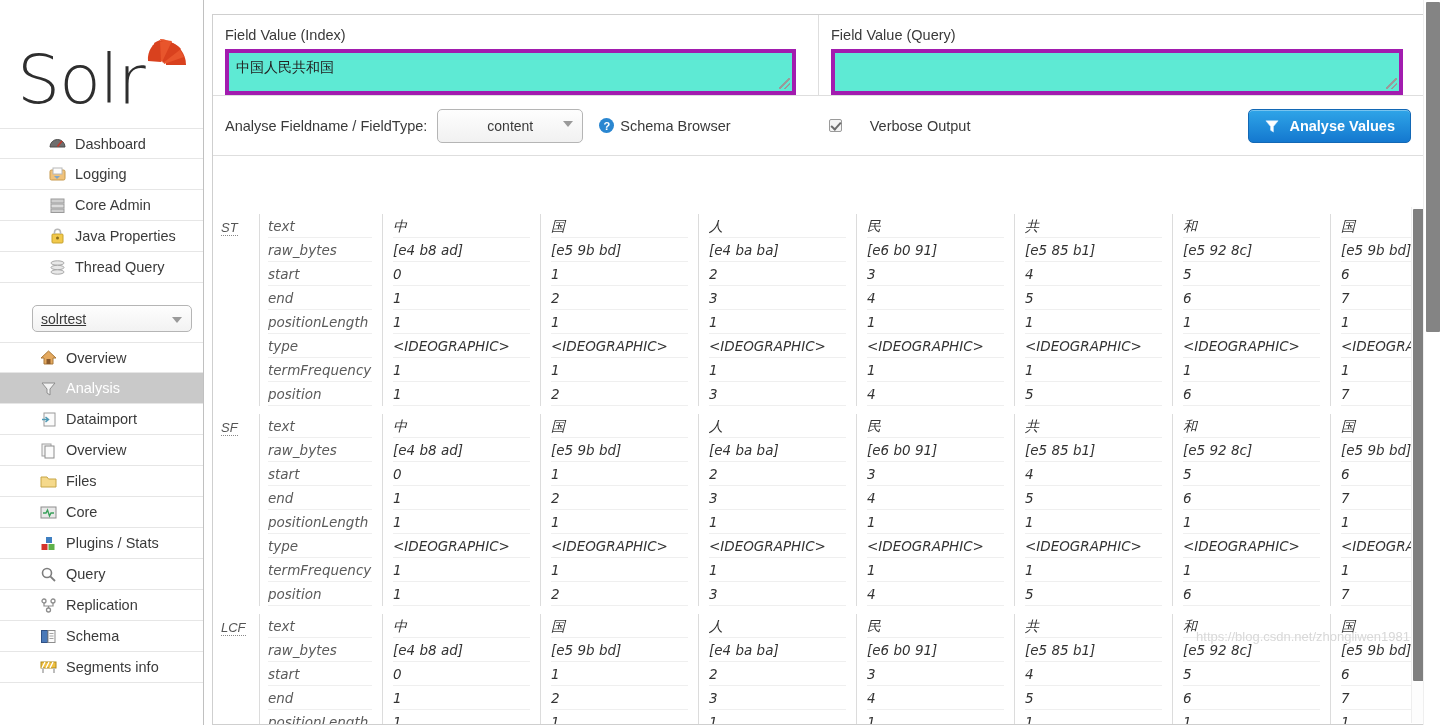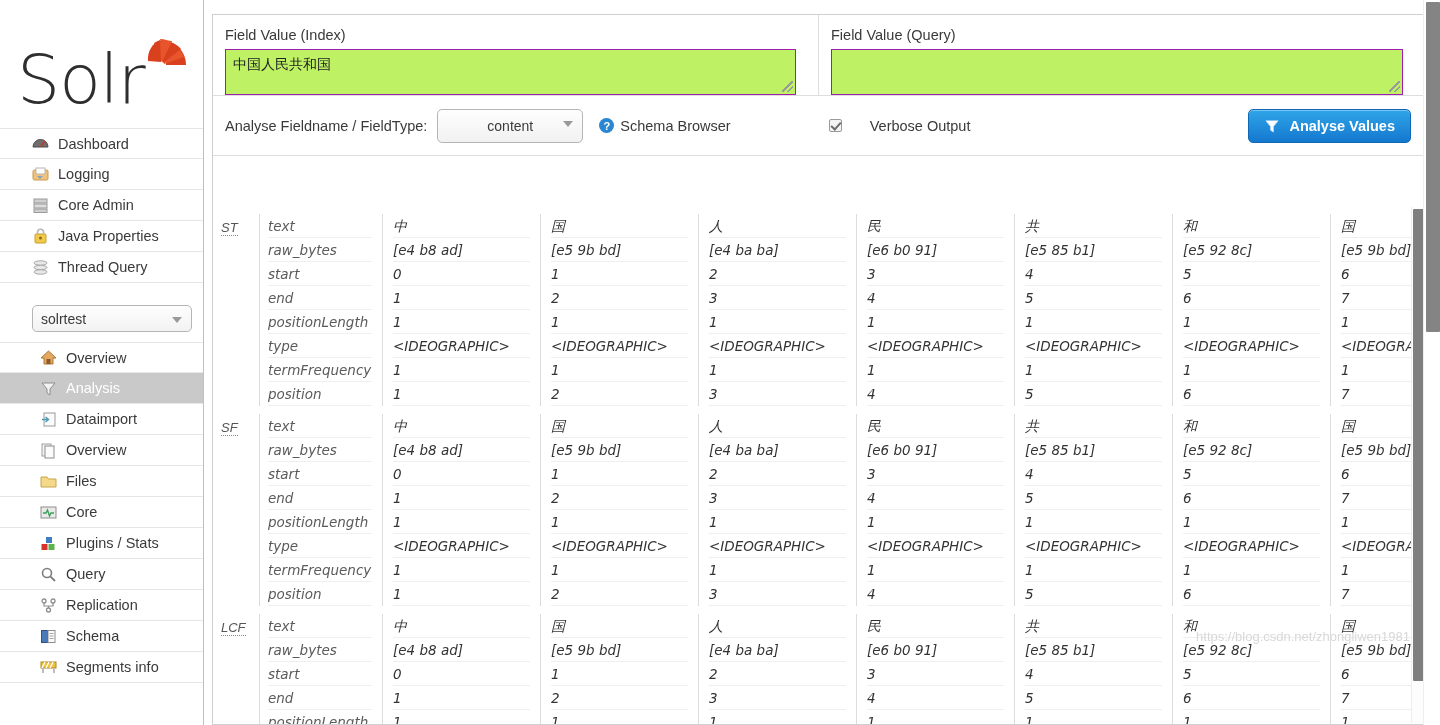--- a/index.html
+++ b/index.html
@@ -26,32 +26,32 @@
   #logo-text {
     font-family: "DejaVu Sans", sans-serif;
     font-size: 68px; font-weight: 300; color: #2e2e2e;
     letter-spacing: -1px; line-height: 82px; position: absolute; left: 0; top: 2px;
   }
   #logo-burst { position: absolute; right: 4px; top: 0px; }
 
   .nav-list { list-style: none; margin: 0; padding: 0; }
   .nav-item {
     display: flex; align-items: center; gap: 9px;
-    height: 31px; padding-left: 32px;
+    height: 31px; padding-left: 49px;
     border-bottom: 1px solid #e6e6e6;
     color: #3a3a3a; font-size: 14.5px;
     cursor: pointer;
   }
   .nav-item:first-child { border-top: 1px solid #e6e6e6; }
   #main-nav { margin-top: 2px; }
   .nav-icon { width: 17px; height: 17px; flex: 0 0 17px; position: relative; }
 
   .sidebar-divider { height: 22px; }
 
-  #core-select-wrap { padding: 0 20px 0 32px; }
+  #core-select-wrap { padding: 0 20px 0 32px; text-decoration: underline; }
   .core-select {
     width: 160px; height: 27px;
     border: 1px solid #b5b5b5; border-radius: 5px;
     background: linear-gradient(to bottom,#fefefe 0%,#f2f2f2 100%);
     display: flex; align-items: center; padding: 0 8px;
     font-size: 14px; color: #3a3a3a; cursor: pointer;
     position: relative;
   }
   .core-select .caret {
     position: absolute; right: 9px; top: 11px;
@@ -71,21 +71,21 @@
     border: 1px solid #cfcfcf; background: #fff;
     height: 711px; position: relative; overflow: hidden;
   }
 
   
   #form-row { display: flex; border-bottom: 1px solid #dedede; }
   .form-col { flex: 1 1 50%; padding: 12px 22px 0 12px; position: relative; }
   .form-col.left { border-right: 1px solid #dedede; }
   .fv-label { font-size: 14.5px; color: #3a3a3a; margin-bottom: 6px; }
   .fv-box {
-    height: 46px; border: 1px solid #a21caf; background: #bef264;
+    height: 46px; border: 4px solid #a21caf; background: #5eead4;
     position: relative; padding: 5px 7px;
     font-size: 14px; color: #222; line-height: 18px;
     font-family: "DejaVu Sans", sans-serif;
   }
   .resize-grip {
     position: absolute; right: 2px; bottom: 2px; width: 11px; height: 11px;
     background:
       linear-gradient(135deg, transparent 45%, #9a9a9a 45%, #9a9a9a 55%, transparent 55%),
       linear-gradient(135deg, transparent 70%, #9a9a9a 70%, #9a9a9a 80%, transparent 80%);
   }

